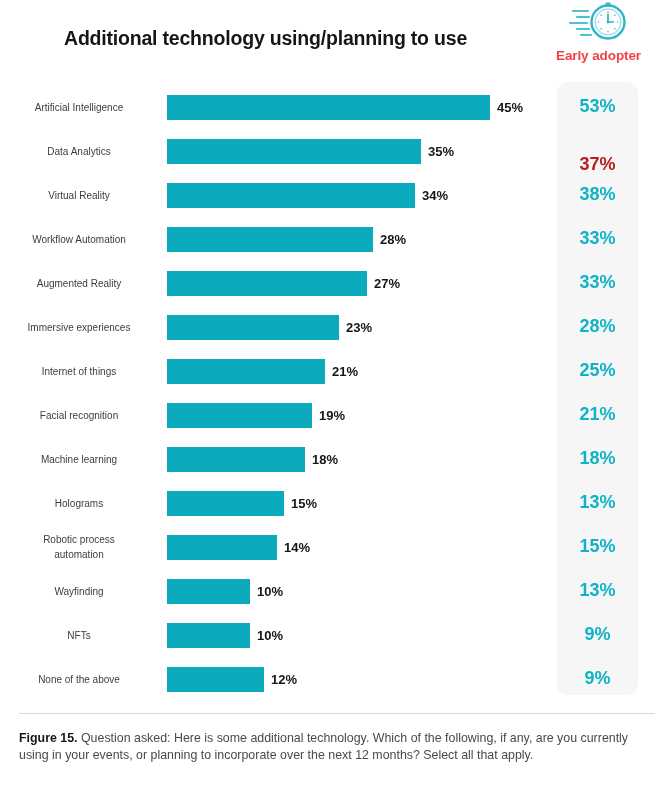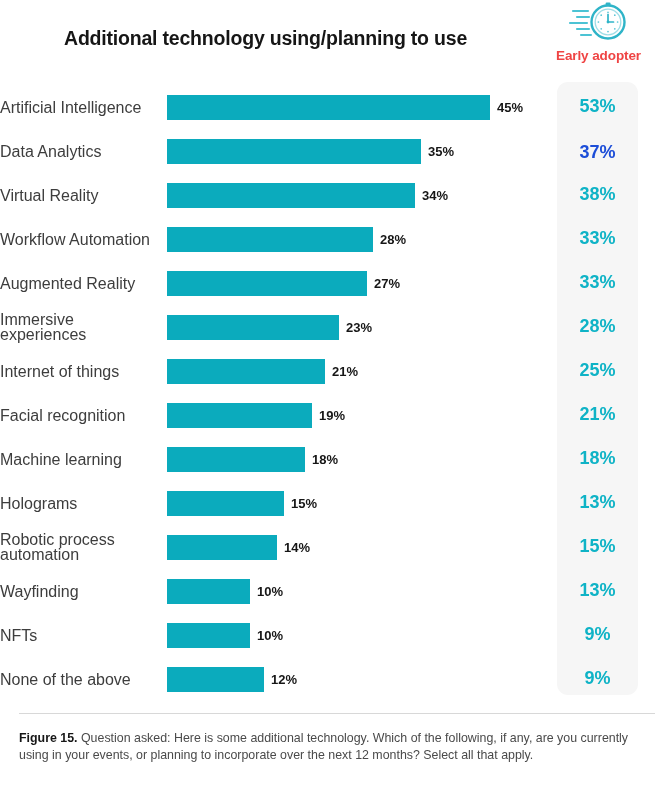--- a/index.html
+++ b/index.html
@@ -80,22 +80,22 @@
     left: 0;
     width: 671px;
     height: 44px;
     display: flex;
     align-items: center;
   }
   .row-label {
     position: absolute;
     left: 0;
     width: 158px;
-    text-align: left;
-    font-size: 16px;
+    text-align: center;
+    font-size: 10px;
     line-height: 15px;
     color: #3d3d3d;
     white-space: pre-line;
   }
   .bar-wrap {
     position: absolute;
     left: 167px;
     display: flex;
     align-items: center;
   }
@@ -197,21 +197,21 @@
       </div>
     </div>
     <div class="adopter-value" style="top: 14px; color: rgb(15, 179, 198);">53%</div>
     <div class="row" style="top: 47px;">
       <div class="row-label">Data Analytics</div>
       <div class="bar-wrap" style="left: 167px;">
         <div class="bar" style="width: 254px; background: rgb(11, 171, 189);"></div>
         <div class="bar-value">35%</div>
       </div>
     </div>
-    <div class="adopter-value" style="top: 60px; color: #1d4ed8;">37%</div>
+    <div class="adopter-value" style="top: 72px; color: #b91c1c;">37%</div>
     <div class="row" style="top: 91px;">
       <div class="row-label">Virtual Reality</div>
       <div class="bar-wrap" style="left: 167px;">
         <div class="bar" style="width: 248px; background: rgb(11, 171, 189);"></div>
         <div class="bar-value">34%</div>
       </div>
     </div>
     <div class="adopter-value" style="top: 102px; color: rgb(15, 179, 198);">38%</div>
     <div class="row" style="top: 135px;">
       <div class="row-label">Workflow Automation</div>

